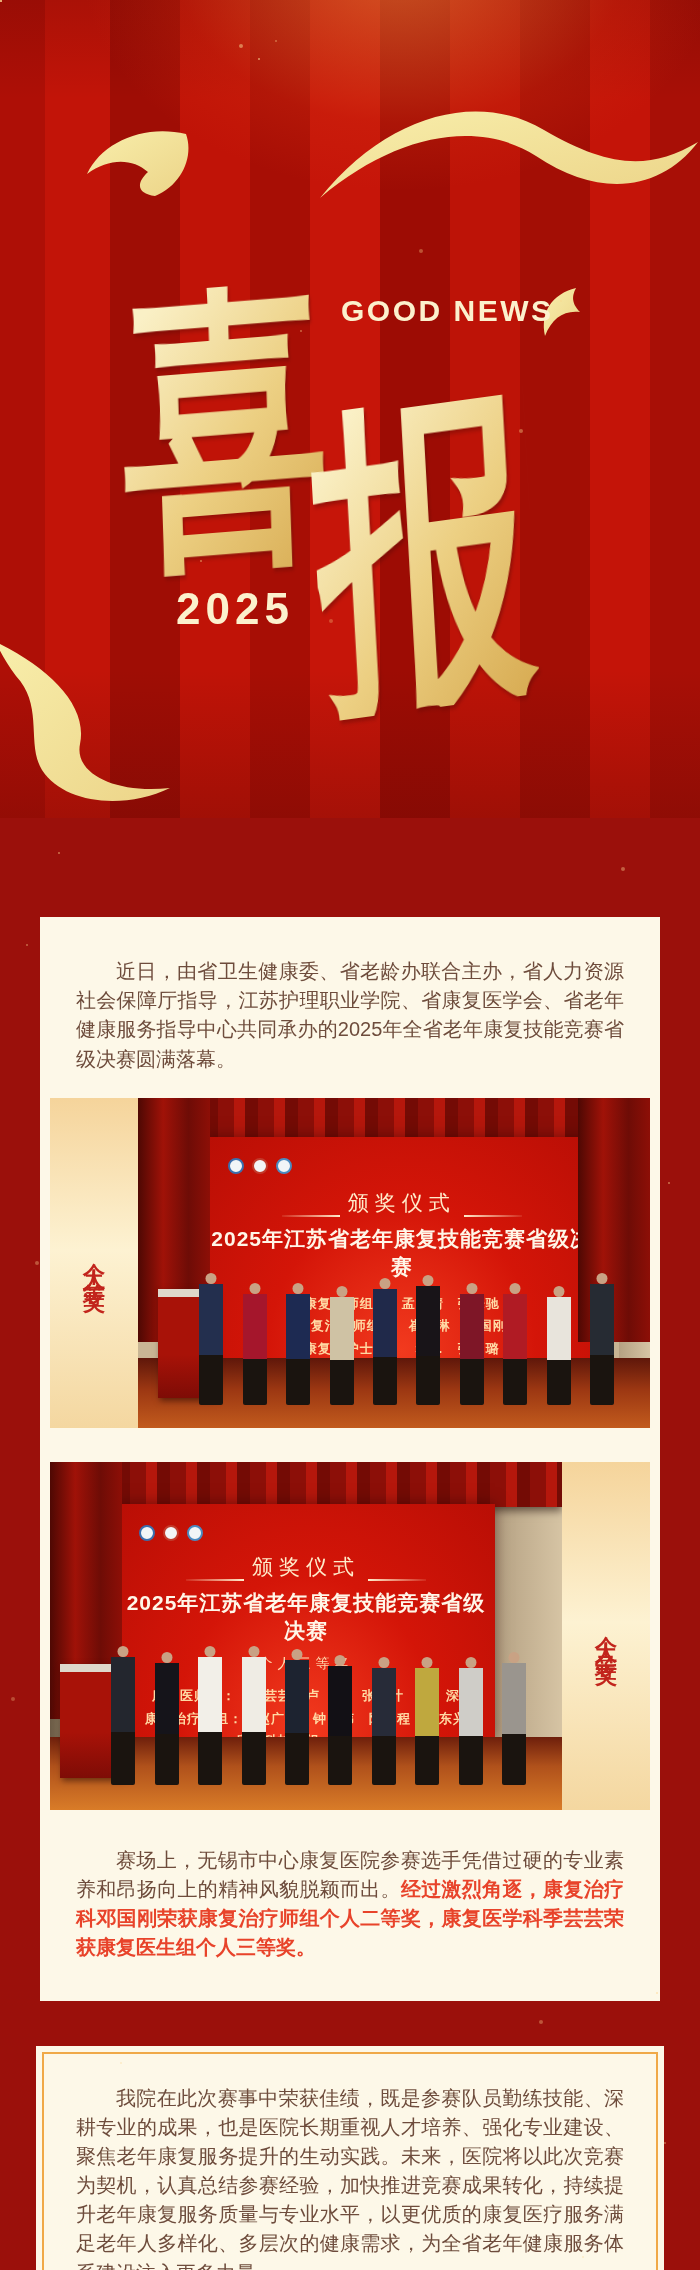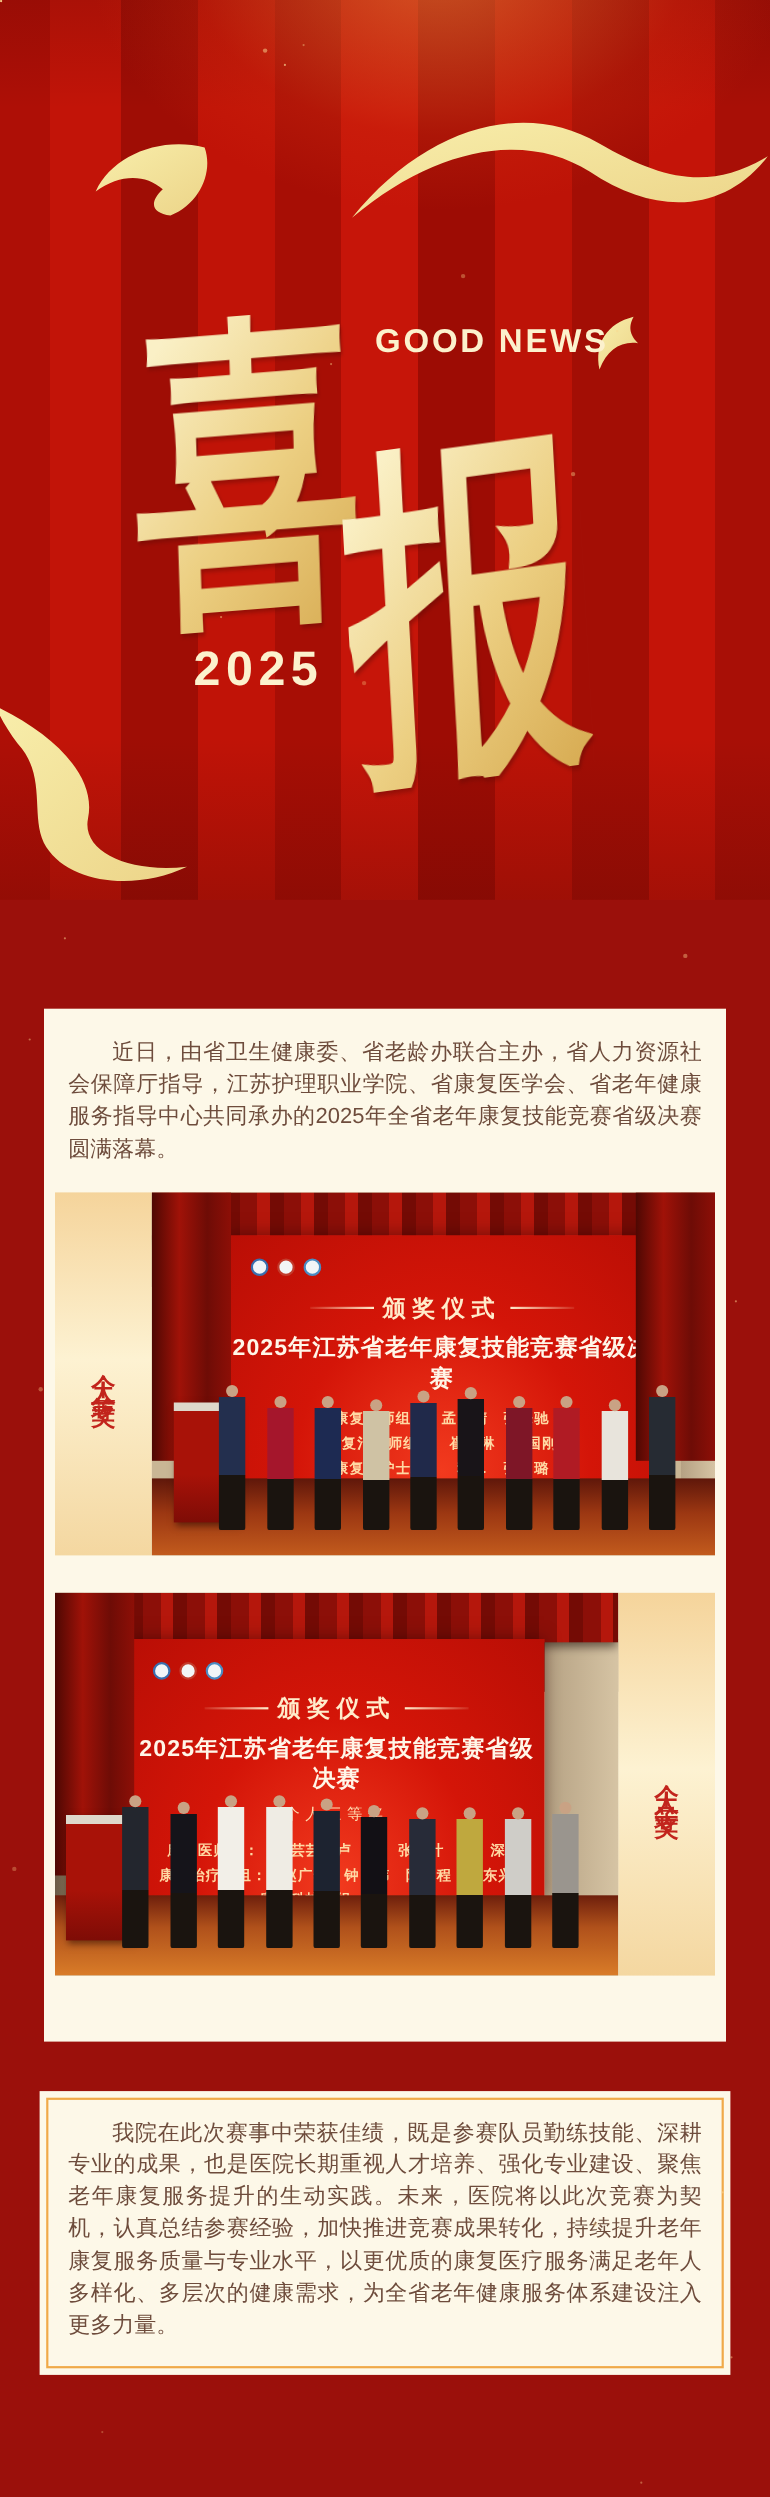--- a/index.html
+++ b/index.html
@@ -27,21 +27,21 @@
     background:linear-gradient(135deg,#faf0c6 5%,#ecd astray);}
   .calli{background:linear-gradient(140deg,#faf0c6 10%,#eccf82 55%,#d9ae56 95%);
     -webkit-background-clip:text;background-clip:text;color:transparent;
     filter:drop-shadow(2px 3px 2px rgba(90,8,4,.45));}
   .calli.xi{left:118px;top:295px;font-size:310px;transform:scaleX(.66) rotate(-3deg);transform-origin:top left;}
   .calli.bao{left:308px;top:415px;font-size:300px;transform:scaleX(.72) scaleY(1.12) rotate(-5deg);transform-origin:top left;}
 
   
   .card{position:relative;background:#fdf8e8;}
   .card1{margin:99px 40px 0;padding:26px 22px 24px;}
-  .card p{margin:0;font-size:20px;line-height:1.46;color:#6e4c3c;text-indent:2em;text-align:justify;}
+  .card p{margin:14px;font-size:20px;line-height:1.46;color:#6e4c3c;text-indent:2em;text-align:justify;}
   .hl{color:#e8432a;font-weight:bold;}
 
   
   .photo-row{display:flex;margin:22px -12px 34px;}
   .photo-row.second{height:330px;}
   .photo-row.third{height:348px;margin-bottom:36px;}
   .label-band{width:88px;flex:0 0 88px;display:flex;align-items:center;justify-content:center;
     background:linear-gradient(180deg,#f5d49b 0%,#fdf2d2 46%,#f4d7a0 100%);}
   .v-label{writing-mode:vertical-rl;text-orientation:upright;color:#c2241c;font-size:22px;
     font-weight:bold;letter-spacing:7px;}
@@ -60,22 +60,22 @@
   .wall.r1{right:0;width:6%;}
   .wall.r2{right:0;width:13%;}
   .wall.l2{left:0;width:5%;background:linear-gradient(90deg,#6b5b46,#9a8868);}
   .screen{position:absolute;left:13%;right:10%;top:12%;height:68%;z-index:2;
     background:radial-gradient(ellipse at 50% 95%, #f23a1e 0%, #d41508 48%, #b90e05 100%);
     box-shadow:0 0 14px rgba(40,4,2,.5);color:#ffe9c0;text-align:center;}
   .logos{position:absolute;top:9%;left:6%;display:flex;gap:8px;}
   .logos i{width:16px;height:16px;border-radius:50%;background:#f2f5f7;border:2px solid #3a6fae;box-sizing:border-box;}
   .logos i:nth-child(2){border-color:#c33b2c;}
   .logos i:nth-child(3){border-color:#4a8bc2;}
-  .scr-title{display:flex;align-items:center;justify-content:center;gap:8px;margin-top:13%;
-    font-size:21px;font-weight:bold;letter-spacing:6px;color:#ffeccb;}
+  .scr-title{display:flex;align-items:flex-end;justify-content:center;gap:8px;margin-top:13%;
+    font-size:21px;font-weight:normal;letter-spacing:6px;color:#ffeccb;}
   .scr-title .tline{width:58px;height:2px;background:linear-gradient(90deg,rgba(255,236,200,.1),#ffeccb);}
   .scr-title .tline.rt{background:linear-gradient(90deg,#ffeccb,rgba(255,236,200,.1));}
   .scr-sub{margin-top:8px;font-size:21px;font-weight:bold;color:#fff6e8;letter-spacing:1px;}
   .scr-award{margin-top:10px;font-size:14px;letter-spacing:5px;color:#ffd9ae;}
   .scr-rows{margin-top:12px;}
   .scr-row{font-size:13px;line-height:1.75;color:#ffd9a4;font-weight:bold;letter-spacing:1px;}
   .floor{position:absolute;left:0;right:0;bottom:0;height:21%;z-index:2;
     background:linear-gradient(180deg,#5f170a,#9c3712 45%,#c25b1d);}
   .floor.bright{background:linear-gradient(180deg,#6e1f0c,#b0511b 40%,#d97c28);}
   .podium{position:absolute;left:4%;bottom:9%;width:11%;height:33%;z-index:4;
@@ -228,20 +228,21 @@
           <i class="person" style="--c:#bfa83e;height:92%"></i>
           <i class="person" style="--c:#cfcdc8;height:92%"></i>
           <i class="person" style="--c:#9a958e;height:96%"></i>
         </div>
       </div>
       <div class="label-band">
         <span class="v-label">个人三等奖</span>
       </div>
     </figure>
 
+    <p><span>赛场上，无锡市中心康复医院参赛选手凭借过硬的专业素养和昂扬向上的精神风貌脱颖而出。</span><strong class="hl">经过激烈角逐，康复治疗科邓国刚荣获康复治疗师组个人二等奖，康复医学科季芸芸荣获康复医生组个人三等奖。</strong></p>
   </main>
 
   <section class="card card2">
     <div class="inner-border"></div>
     <p>我院在此次赛事中荣获佳绩，既是参赛队员勤练技能、深耕专业的成果，也是医院长期重视人才培养、强化专业建设、聚焦老年康复服务提升的生动实践。未来，医院将以此次竞赛为契机，认真总结参赛经验，加快推进竞赛成果转化，持续提升老年康复服务质量与专业水平，以更优质的康复医疗服务满足老年人多样化、多层次的健康需求，为全省老年健康服务体系建设注入更多力量。</p>
 
   </section>
 
   <div class="page-dots"></div>
 </div>

